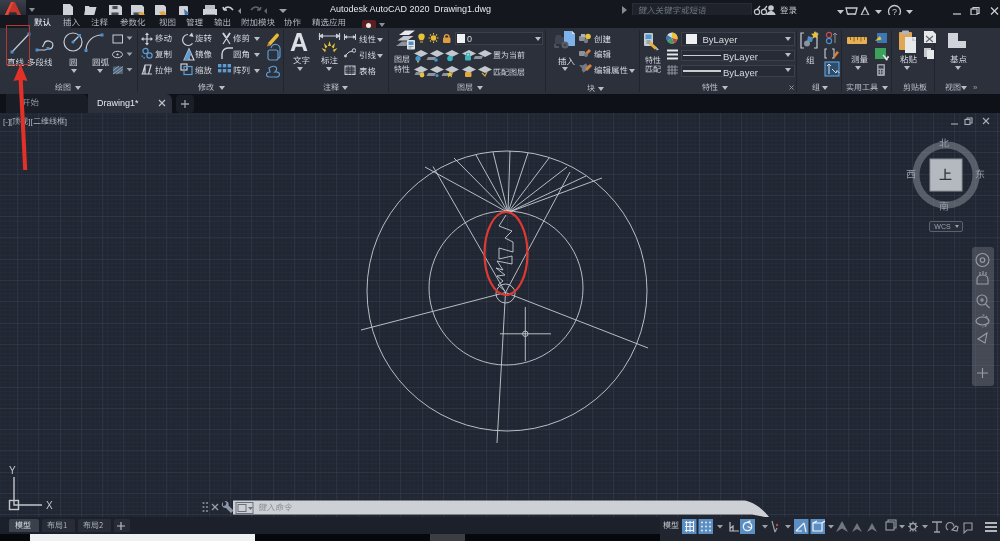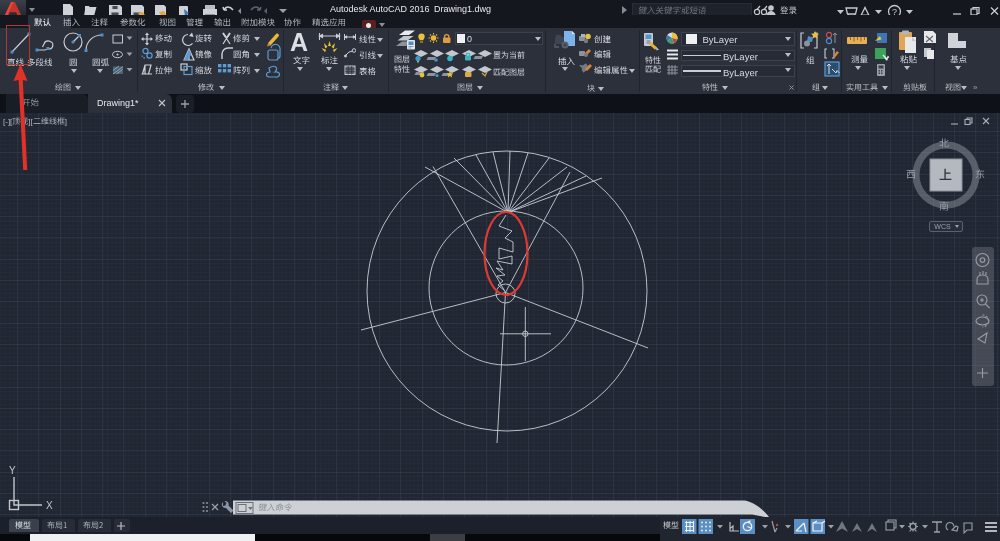--- a/index.html
+++ b/index.html
@@ -43,21 +43,21 @@
       <path d="M1 5 h14 v8 h-14 z" fill="#ced2d8" stroke="none"></path>
       <rect x="3" y="1" width="10" height="4" fill="#b9bdc4" stroke="none"></rect>
       <rect x="3" y="10" width="10" height="5" fill="#8d939c" stroke="none"></rect>
     </g>
   <path d="M177 8 c-3-4 -7-4 -9 0 m0 0 l-1-3 m1 3 l3 0" stroke="#c9cdd4" stroke-width="1.6" fill="none"></path>
   <path d="M182 9 l3 3 v-6 z" fill="#8a9099" stroke="none"></path>
   <path d="M195 8 c3-4 7-4 9 0 m0 0 l1-3 m-1 3 l-3 0" stroke="#5c636e" stroke-width="1.6" fill="none"></path>
   <path d="M208 9 l3 3 v-6 z" fill="#5c636e" stroke="none"></path>
   <path d="M223 7 l4 4 4-4 z" fill="#9aa0a8" stroke="none"></path>
 </svg>
-<div class="ab" style="left:330px;top:3.5px;color:#e8eaee;font-size:9px">Autodesk AutoCAD 2016</div>
+<div class="ab" style="left:330px;top:3.5px;color:#e8eaee;font-size:9px">Autodesk AutoCAD 2020</div>
 <div class="ab" style="left:434px;top:3.5px;color:#e8eaee;font-size:9px">Drawing1.dwg</div>
 
 <div class="ab" style="left:622px;top:6px;width:0;height:0;border-top:4px solid transparent;border-bottom:4px solid transparent;border-left:5px solid #848a93"></div>
 <div class="ab" style="left:632px;top:3px;width:120px;height:14px;background:#1d222b;border:1px solid #272c36"></div>
 <div class="ab" style="left:638px;top:6px">
     <svg class="zt" width="68.0" height="8.5" viewBox="0 0 800 100" fill="#6f757e">
       <g transform="skewX(-8)" transform-origin="0 88">
         <use href="#gR952e" x="0"></use>
         <use href="#gR5165" x="100"></use>
         <use href="#gR5173" x="200"></use>

